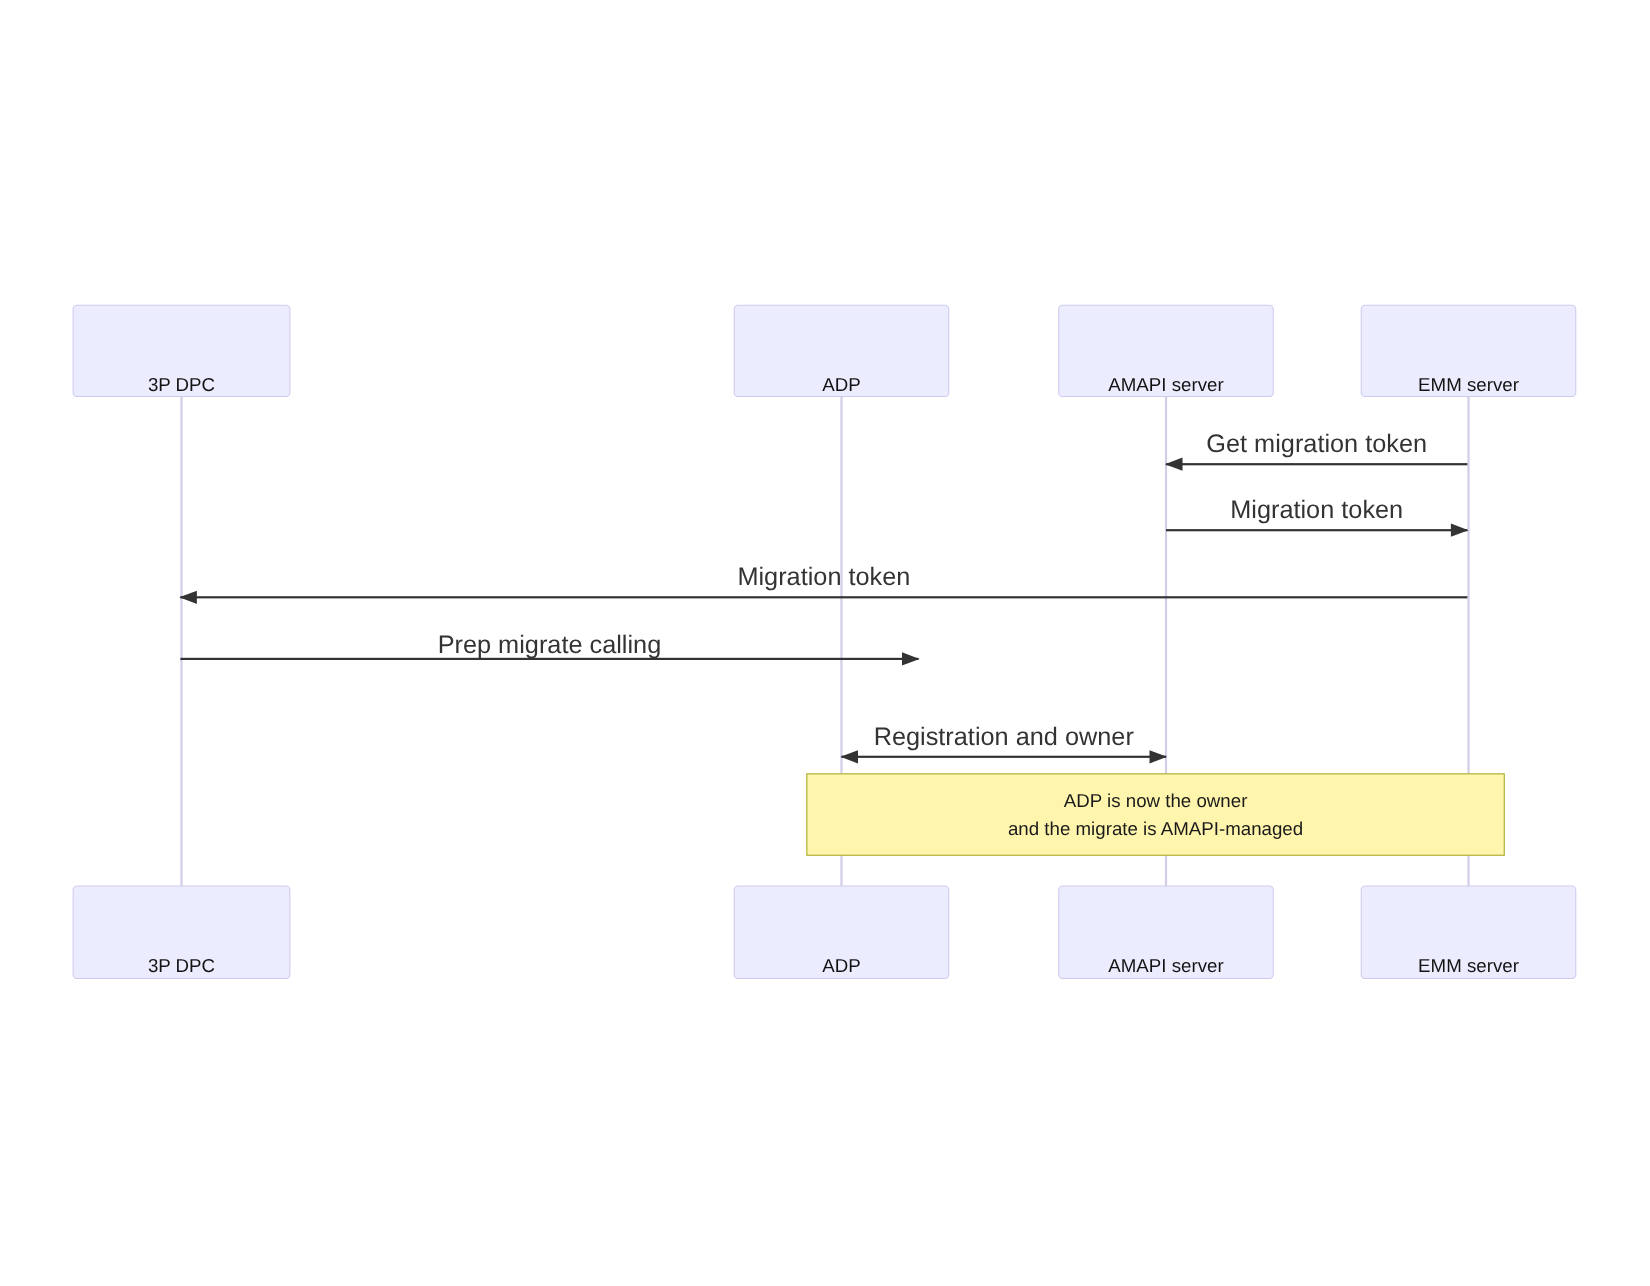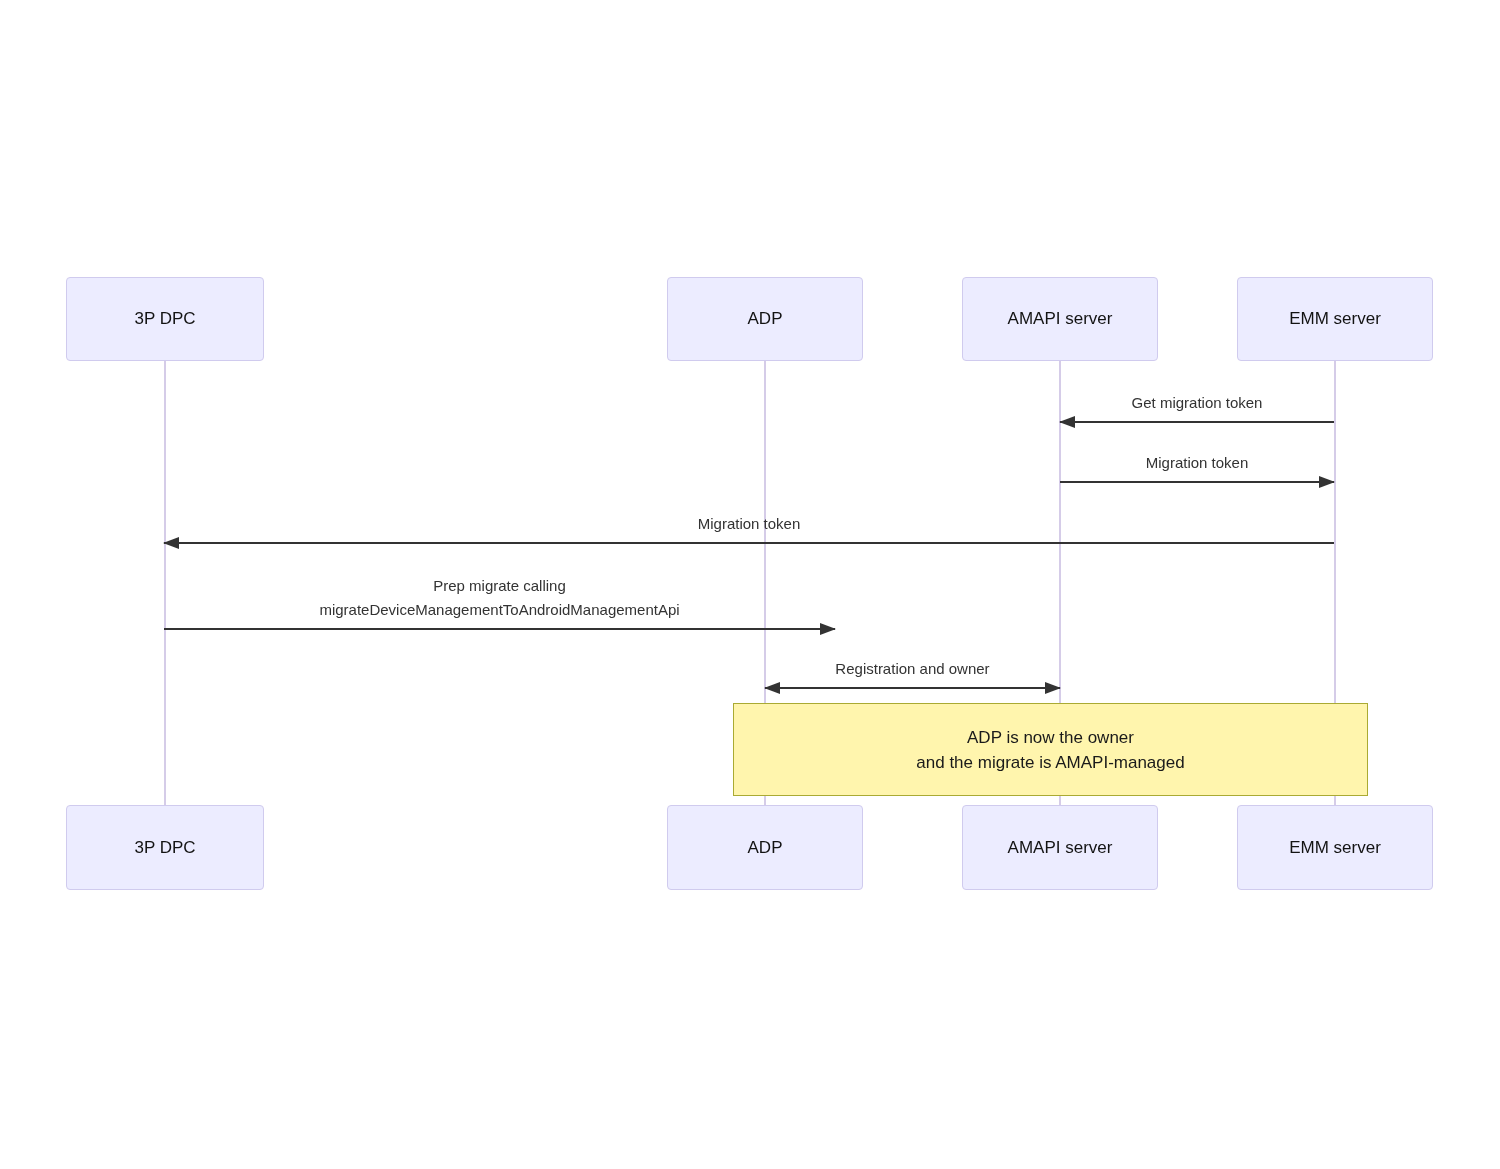--- a/index.html
+++ b/index.html
@@ -18,31 +18,31 @@
     width: 2px;
     background: #d5cce8;
   }
   .actor {
     position: absolute;
     height: 84px;
     background: #ececff;
     border: 1px solid #d0cbee;
     border-radius: 4px;
     display: flex;
-    align-items: center;
+    align-items: flex-end;
     justify-content: center;
     font-size: 17px;
     color: #131313;
     box-sizing: border-box;
   }
   .actor.bottom { height: 85px; }
   .msg {
     position: absolute;
     color: #333333;
-    font-size: 15px;
+    font-size: 23px;
   }
   .msg .label {
     text-align: center;
     line-height: 24px;
     margin-bottom: 6px;
     white-space: nowrap;
   }
   .arrow {
     position: relative;
     height: 2px;
@@ -56,21 +56,21 @@
     border-top: 6px solid transparent;
     border-bottom: 6px solid transparent;
   }
   .head.left  { left: -1px;  border-right: 16px solid #333333; }
   .head.right { right: -1px; border-left: 16px solid #333333; }
   .note {
     position: absolute;
     left: 733px;
     top: 703px;
     width: 635px;
-    height: 93px;
+    height: 75px;
     background: #fff5ad;
     border: 1px solid #aaaa33;
     box-sizing: border-box;
     display: flex;
     flex-direction: column;
     align-items: center;
     justify-content: center;
     font-size: 17px;
     color: #1a1a1a;
   }
@@ -115,21 +115,20 @@
 
   <div class="msg" style="left:164px; top:512px; width:1170px">
     <div class="label">Migration token</div>
     <div class="arrow">
         <i class="head left"></i>
       </div>
   </div>
 
   <div class="msg" style="left:164px; top:574px; width:671px">
     <div class="label" style="margin-bottom:0">Prep migrate calling</div>
-    <div class="label">migrateDeviceManagementToAndroidManagementApi</div>
     <div class="arrow">
         <i class="head right"></i>
       </div>
   </div>
 
   <div class="msg" style="left:765px; top:657px; width:295px">
     <div class="label">Registration and owner</div>
     <div class="arrow">
       <i class="head left"></i>
       <i class="head right"></i>

